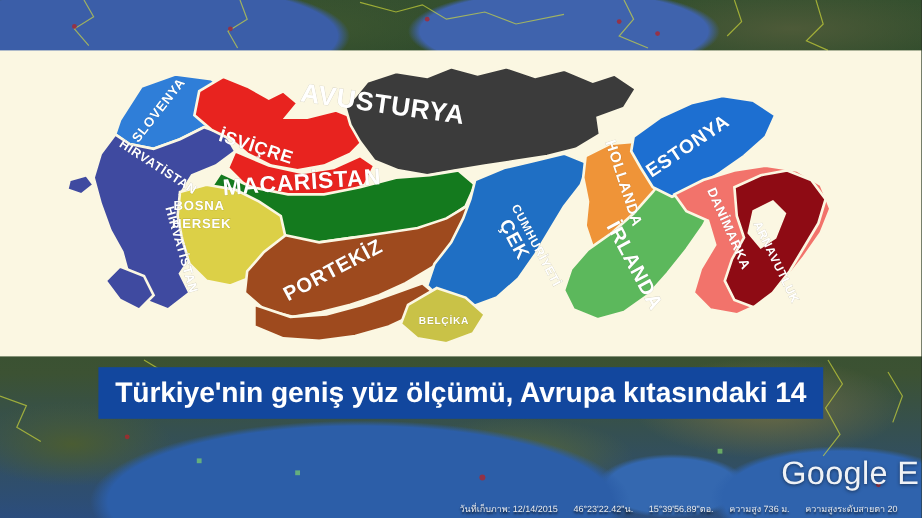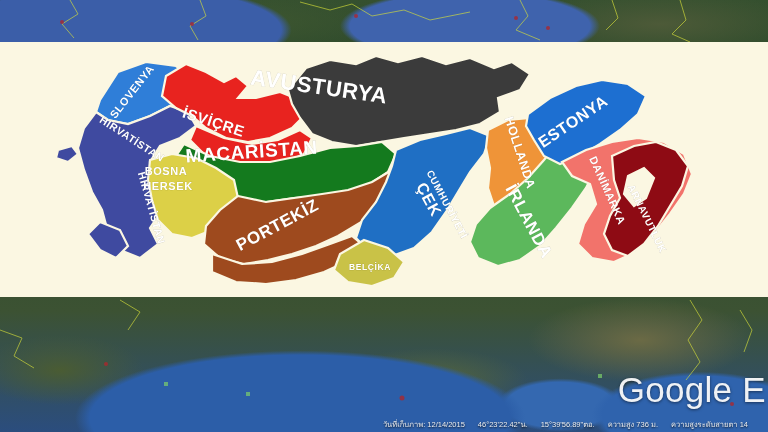--- a/index.html
+++ b/index.html
@@ -73,21 +73,21 @@
     padding: 6px 14px 7px 14px;
     letter-spacing: -.1px;
     white-space: nowrap;
   }
 
   
   #ge-logo {
     position: absolute; right: 2px; bottom: 22px;
     color: rgba(255,255,255,.93);
     font-family: "Liberation Sans", sans-serif;
-    font-size: 35px;
+    font-size: 27px;
     font-weight: normal;
     letter-spacing: .3px;
     text-shadow: 0 1px 3px rgba(0,0,0,.5);
     white-space: nowrap;
     margin-left: 34px;
   }
 
   
   #status-bar {
     position: absolute; left: 0; bottom: 0; width: 752px; height: 16px;
@@ -192,26 +192,26 @@
         <text class="mlabel" x="516" y="112" font-size="12.5" transform="rotate(72 516 112)" text-anchor="middle">HOLLANDA</text>
         <text class="mlabel" x="524" y="182" font-size="17" transform="rotate(62 524 182)" text-anchor="middle">İRLANDA</text>
         <text class="mlabel" x="576" y="84" font-size="16" transform="rotate(-34 576 84)" text-anchor="middle">ESTONYA</text>
         <text class="mlabel" x="604" y="150" font-size="11" transform="rotate(66 604 150)" text-anchor="middle">DANİMARKA</text>
         <text class="mlabel" x="644" y="178" font-size="10" transform="rotate(64 644 178)" text-anchor="middle">ARNAVUTLUK</text>
       </g>
     </svg>
   </div>
 
   <div id="caption">
-    <br>
+    <div class="cline">Türkiye'nin geniş yüz ölçümü, Avrupa kıtasındaki 14</div><br>
   </div>
 
   <div id="ge-logo">Google E</div>
 
   <div id="status-bar">
     <span>วันที่เก็บภาพ: 12/14/2015</span>
     <span>46°23'22.42"น.</span>
     <span>15°39'56.89"ตอ.</span>
     <span>ความสูง  736 ม.</span>
-    <span>ความสูงระดับสายตา 14</span>
+    <span>ความสูงระดับสายตา 20</span>
   </div>
 
 </div>
 
 </body></html>

